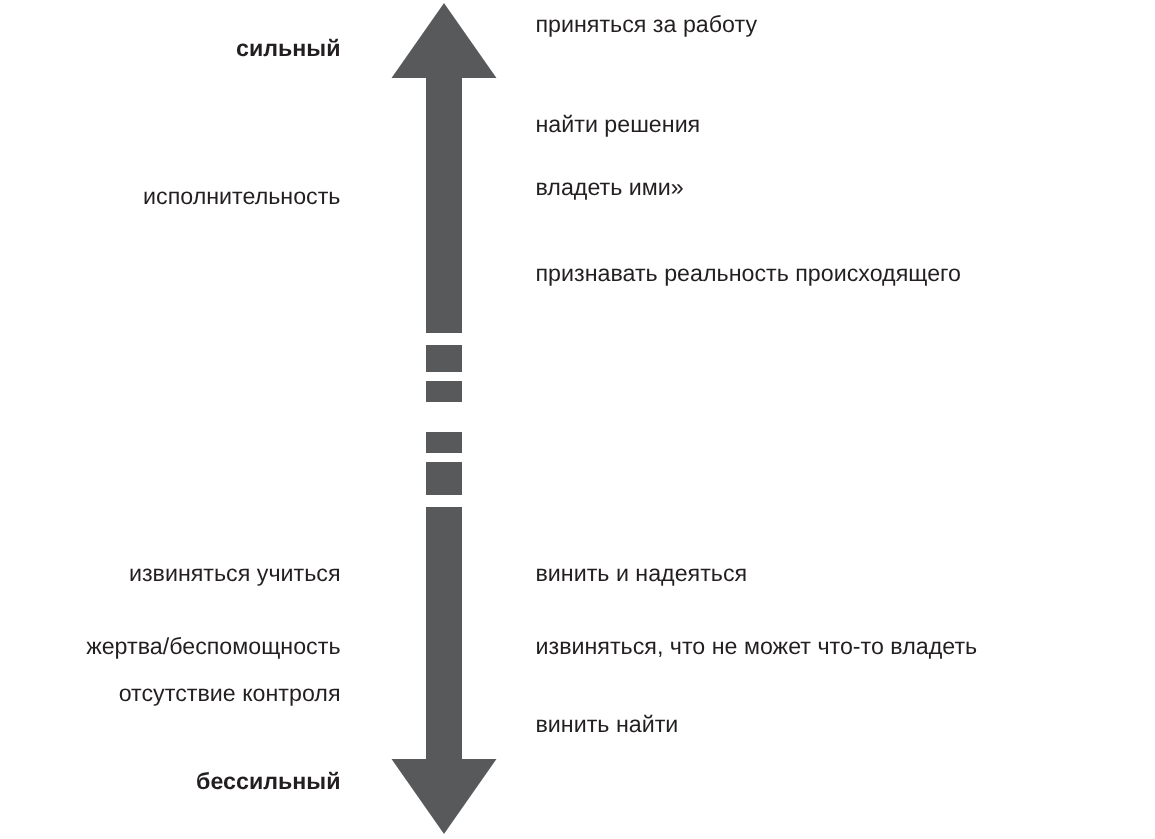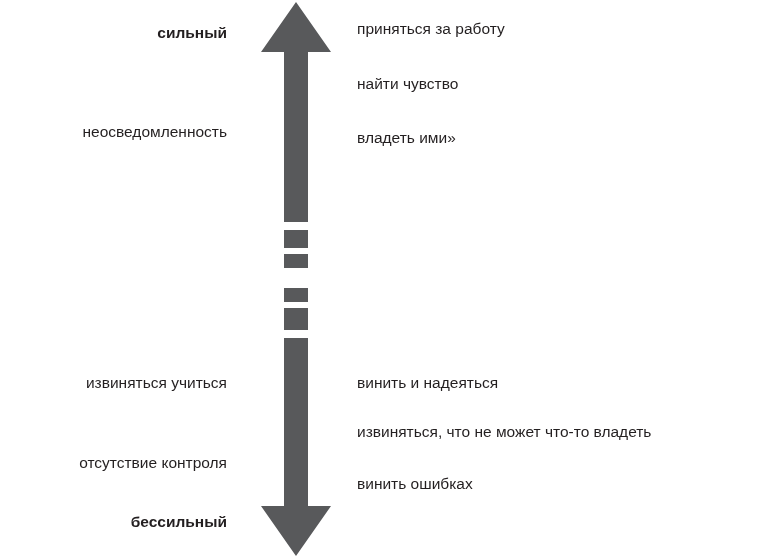--- a/index.html
+++ b/index.html
@@ -76,25 +76,27 @@
       <rect x="33" y="230" width="24" height="18" fill="#58595B"></rect>
       <rect x="33" y="254" width="24" height="14" fill="#58595B"></rect>
       <rect x="33" y="288" width="24" height="14" fill="#58595B"></rect>
       <rect x="33" y="308" width="24" height="22" fill="#58595B"></rect>
 
       <path d="M45 556 L80 506 L57 506 L57 338 L33 338 L33 506 L10 506 Z" fill="#58595B"></path>
     </svg>
   </div>
 
   <div class="label left col-left bold" style="top:24px">сильный</div>
-  <div class="label left col-left" style="top:123px">неосведомленность</div>
+  <div class="label left col-left" style="top:123px">исполнительность</div>
   <div class="label left col-left" style="top:374px">извиняться учиться</div>
+  <div class="label left col-left" style="top:423px">жертва/беспомощность</div>
   <div class="label left col-left" style="top:454px">отсутствие контроля</div>
   <div class="label left col-left bold" style="top:513px">бессильный</div>
 
-  <div class="label right col-right" style="top:20px">приняться за работу</div>
-  <div class="label right col-right" style="top:75px">найти чувство</div>
-  <div class="label right col-right" style="top:129px">владеть ими»</div>
+  <div class="label right col-right" style="top:8px">приняться за работу</div>
+  <div class="label right col-right" style="top:75px">найти решения</div>
+  <div class="label right col-right" style="top:117px">владеть ими»</div>
+  <div class="label right col-right" style="top:174px">признавать реальность происходящего</div>
   <div class="label right col-right" style="top:374px">винить и надеяться</div>
   <div class="label right col-right" style="top:423px">извиняться, что не может что-то владеть</div>
-  <div class="label right col-right" style="top:475px">винить ошибках</div>
+  <div class="label right col-right" style="top:475px">винить найти</div>
 
 </div>
 
 </body></html>

